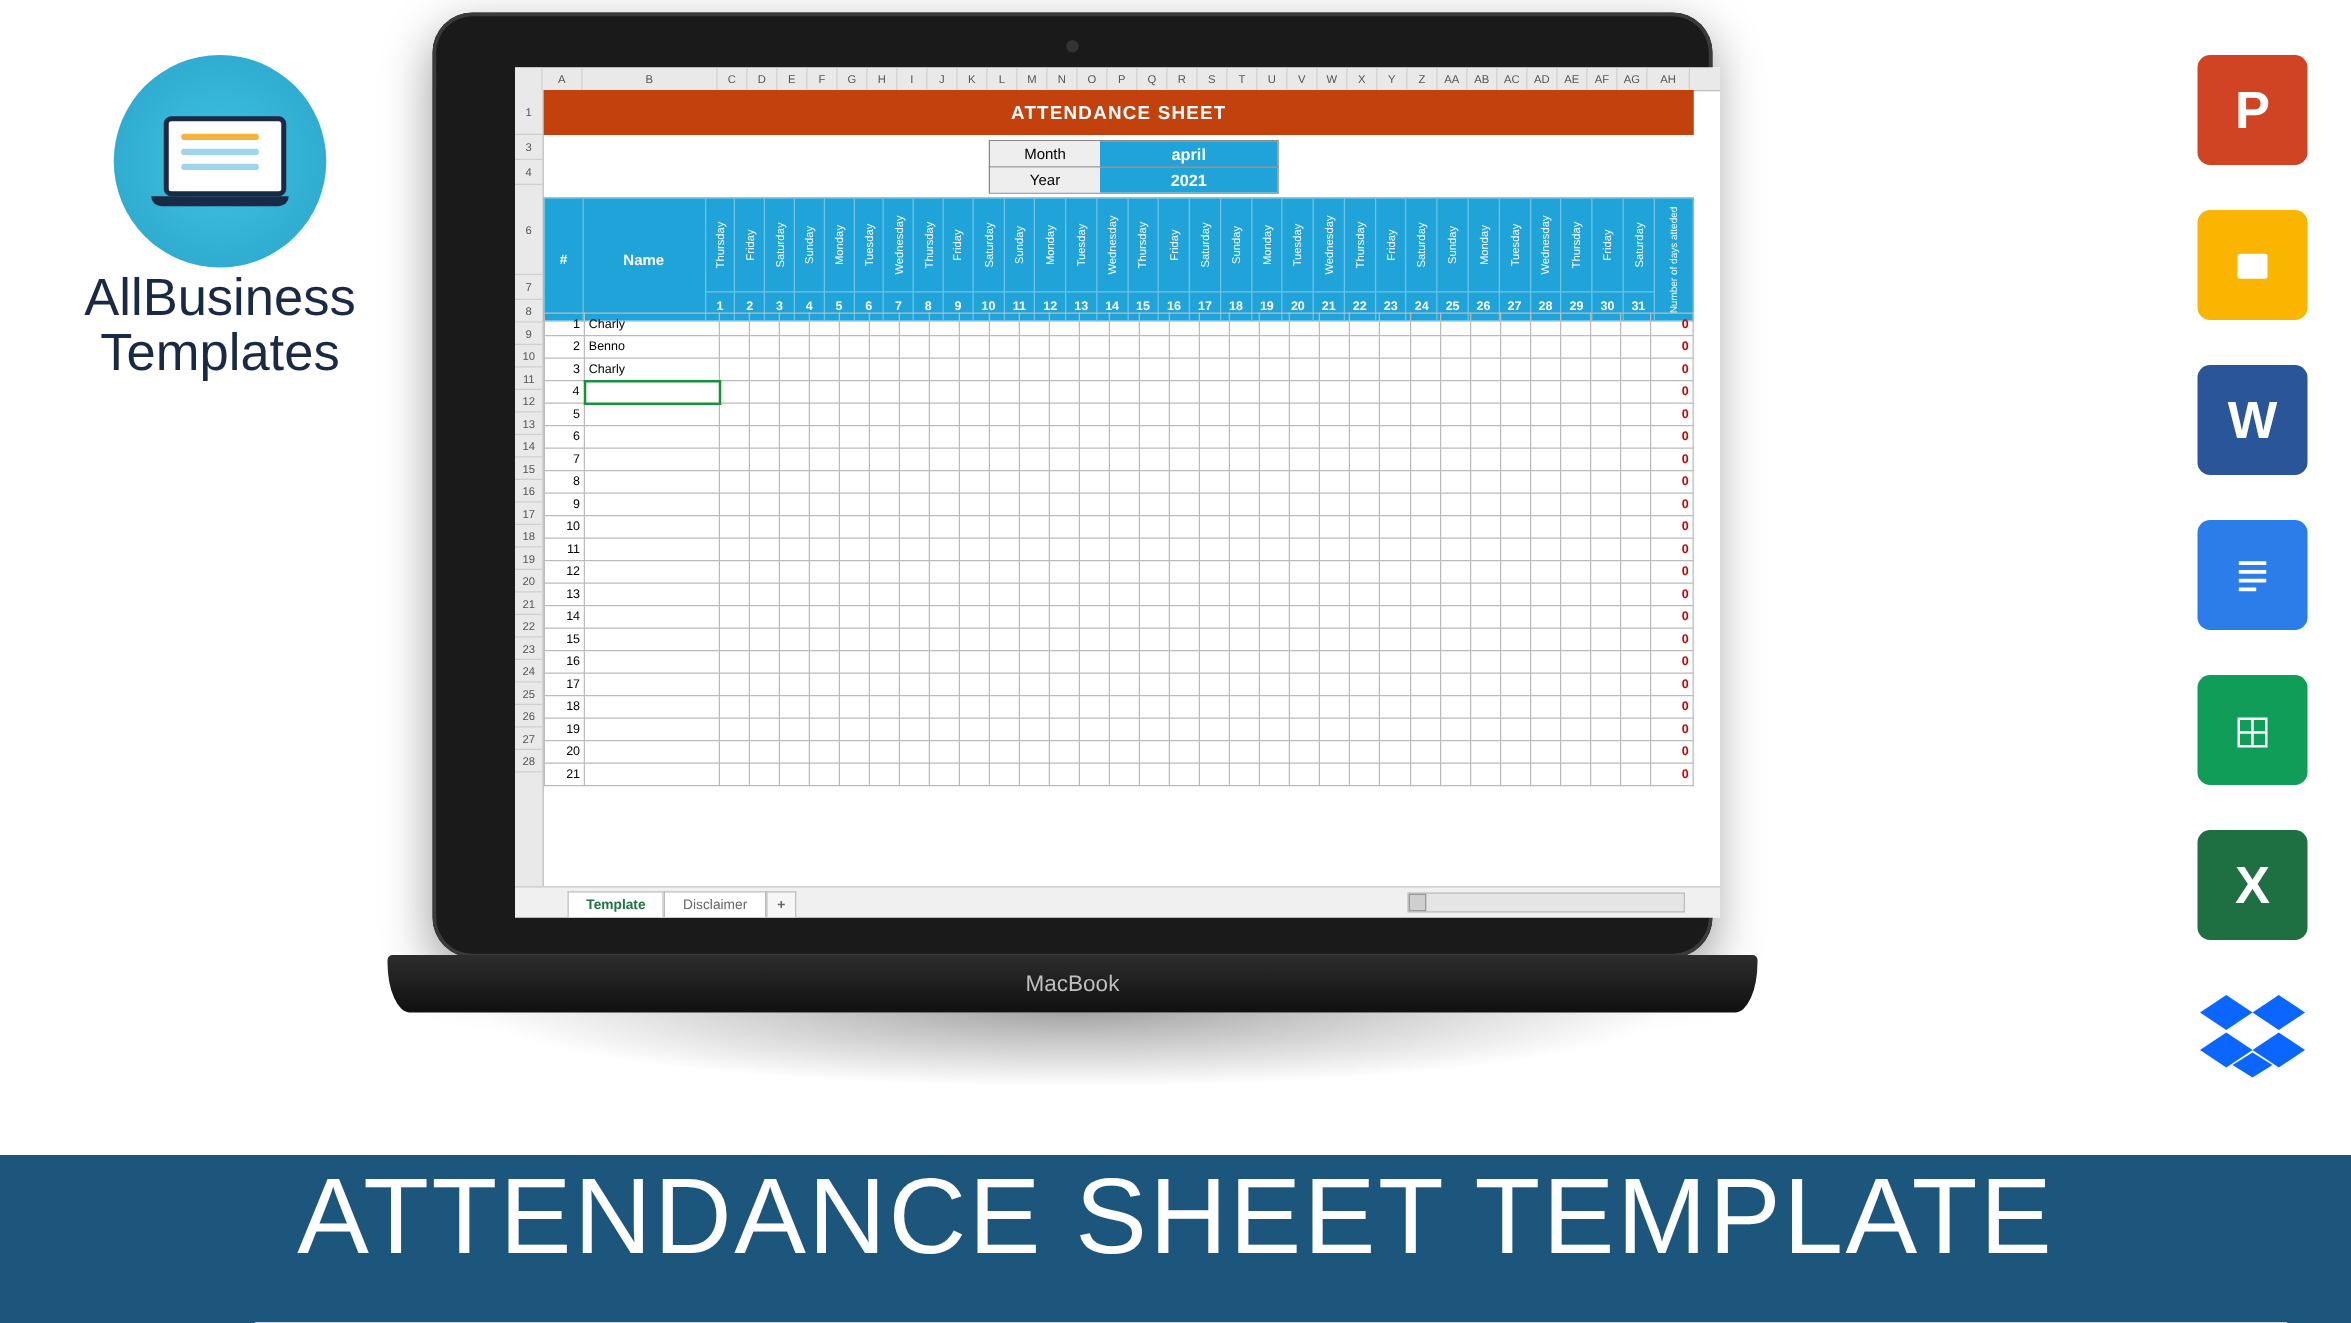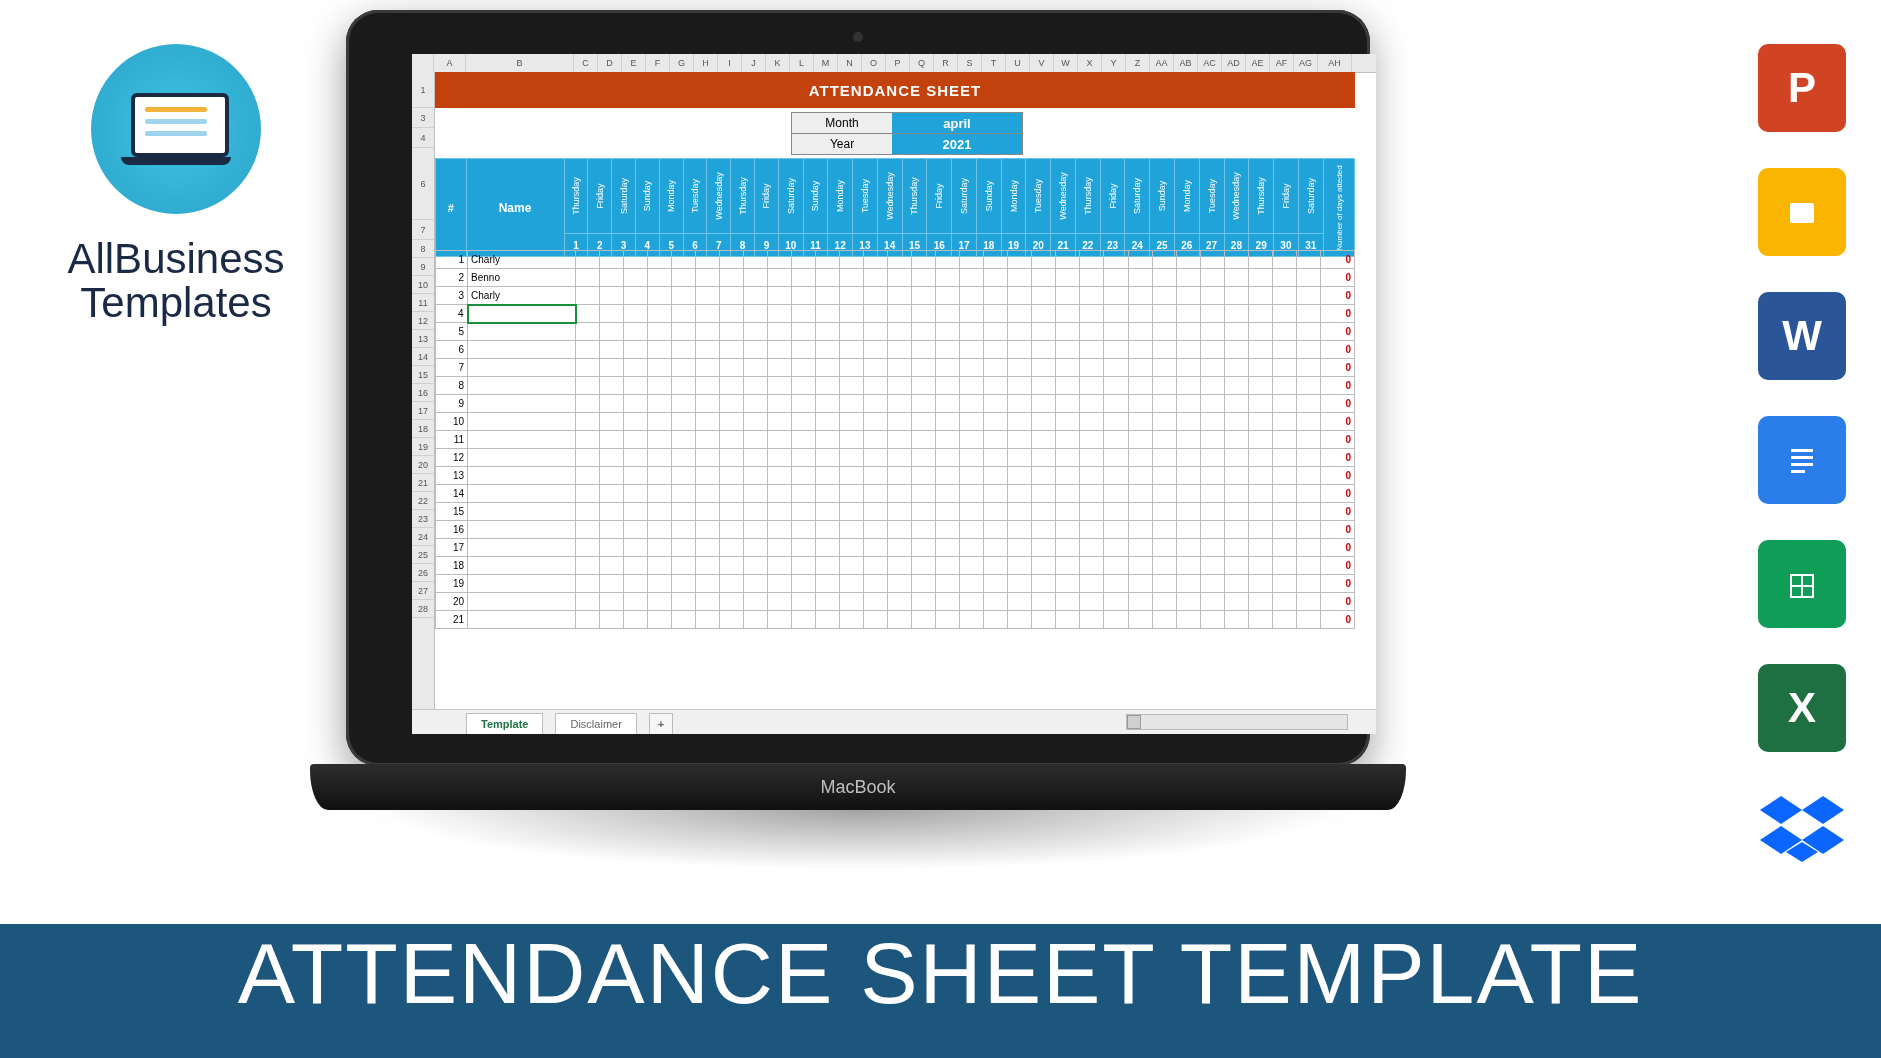--- a/index.html
+++ b/index.html
@@ -7,21 +7,21 @@
   
   .logo-block{position:absolute;left:46px;top:44px;width:260px;text-align:center;}
   .logo-circle{width:170px;height:170px;border-radius:50%;background:radial-gradient(circle at 50% 50%,#3fc3e3 0%,#29a3c9 100%);margin:0 auto;display:flex;align-items:center;justify-content:center;}
   .laptop-mini{width:110px;height:72px;position:relative;}
   .laptop-mini .scr{position:absolute;left:10px;top:0;width:90px;height:56px;border:4px solid #1b2a44;border-radius:6px;background:#fff;}
   .laptop-mini .base{position:absolute;left:0;bottom:0;width:110px;height:8px;border-radius:0 0 8px 8px;background:#1b2a44;}
   .laptop-mini .line{position:absolute;left:24px;width:62px;height:5px;border-radius:2px;}
   .laptop-mini .l1{top:14px;background:#f3b43c;}
   .laptop-mini .l2{top:26px;background:#9ed5ec;}
   .laptop-mini .l3{top:38px;background:#9ed5ec;}
-  .brand-text{margin-top:23px;font-size:42px;line-height:1.05;color:#1b2a44;font-weight:400;}
+  .brand-text{margin-top:2px;font-size:42px;line-height:1.05;color:#1b2a44;font-weight:400;}
   
   .apps{position:absolute;right:24px;top:44px;width:110px;display:flex;flex-direction:column;gap:36px;align-items:center;}
   .app{width:88px;height:88px;border-radius:10px;display:flex;align-items:center;justify-content:center;color:#fff;font-weight:700;font-size:42px;}
   .app.pp{background:#d04423;}
   .app.sl{background:#f9b500;}
   .app.wd{background:#2a5699;}
   .app.dc{background:#2b7de9;}
   .app.sh{background:#0f9d58;}
   .app.xl{background:#1e6f42;}
   .dropbox{width:88px;height:80px;display:flex;align-items:center;justify-content:center;}
@@ -41,21 +41,21 @@
   .ch{font-size:9px;color:#555;display:flex;align-items:center;justify-content:center;border-right:1px solid #cfcfcf;box-sizing:border-box;}
   .ch.row-h{width:22px;background:#e9e9e9;}
   .ch.a{width:32px;} .ch.b{width:108px;} .ch.std{width:24px;} .ch.ah{width:34px;}
   .body{position:absolute;left:0;top:18px;right:0;bottom:24px;display:flex;}
   .row-hdrs{width:22px;background:#e9e9e9;border-right:1px solid #bfbfbf;}
   .rh{height:18px;font-size:9px;color:#555;display:flex;align-items:center;justify-content:center;border-bottom:1px solid #cfcfcf;box-sizing:border-box;}
   .grid{flex:1;position:relative;}
   .title-bar{position:absolute;left:0;top:0;width:920px;height:36px;background:#c2410c;color:#fff;font-weight:700;font-size:15px;display:flex;align-items:center;justify-content:center;letter-spacing:1px;}
   .meta-box{position:absolute;left:356px;top:40px;width:232px;}
   .meta-row{display:flex;height:20px;border:1px solid #888;margin-bottom:-1px;}
-  .meta-l{width:100px;background:#eee;display:flex;align-items:center;justify-content:center;font-size:12px;}
+  .meta-l{width:88px;background:#eee;display:flex;align-items:center;justify-content:center;font-size:12px;}
   .meta-r{flex:1;background:#1fa3d9;color:#fff;font-weight:700;font-size:13px;display:flex;align-items:center;justify-content:center;}
   
   .hdr-strip{position:absolute;left:0;top:86px;width:920px;background:#1fa3d9;}
   .hdr-strip table{border-collapse:collapse;width:100%;}
   .hdr-strip td{border:1px solid #6fc3e6;color:#fff;text-align:center;}
   .hdr-strip .num{width:32px;font-size:11px;font-weight:700;height:92px;}
   .hdr-strip .name{width:108px;font-size:12px;font-weight:700;}
   .hdr-strip .day{width:24px;height:72px;position:relative;}
   .hdr-strip .day span{position:absolute;left:50%;top:50%;transform:translate(-50%,-50%) rotate(-90deg);transform-origin:center;white-space:nowrap;font-size:9px;}
   .hdr-strip .dn{width:24px;height:20px;font-size:10px;font-weight:700;}
@@ -65,21 +65,21 @@
   .data{position:absolute;left:0;top:178px;width:920px;}
   .data table{border-collapse:collapse;width:100%;}
   .data td{border:1px solid #bbb;height:18px;font-size:10px;padding:0 3px;box-sizing:border-box;}
   .data td.n{width:32px;text-align:right;}
   .data td.nm{width:108px;}
   .data td.c{width:24px;}
   .data td.t{width:34px;text-align:right;color:#c00;font-weight:700;}
   .data tr.sel td.nm{border:2px solid #1a8f3c;}
   
   .tabs{position:absolute;left:0;right:0;bottom:0;height:24px;background:#f0f0f0;border-top:1px solid #c7c7c7;display:flex;align-items:flex-end;padding-left:42px;gap:-1px;font-size:11px;}
-  .tab{padding:4px 14px;border:1px solid #bcbcbc;background:#fff;border-bottom:none;color:#217346;font-weight:700;margin-left:12px;}
+  .tab{padding:4px 14px;border:1px solid #bcbcbc;background:#fff;border-bottom:none;color:#217346;font-weight:700;}
   .tab.inactive{color:#666;font-weight:400;}
   .tab.add{padding:4px 8px;color:#666;background:#f6f6f6;}
   .scroll-h{position:absolute;right:28px;bottom:4px;width:220px;height:14px;background:#e5e5e5;border:1px solid #bbb;}
   .scroll-h .thumb{position:absolute;left:0;top:0;width:12px;height:12px;background:#cfcfcf;border:1px solid #999;}
 </style>
 </head>
 <body>
 
 <div class="stage">
 

